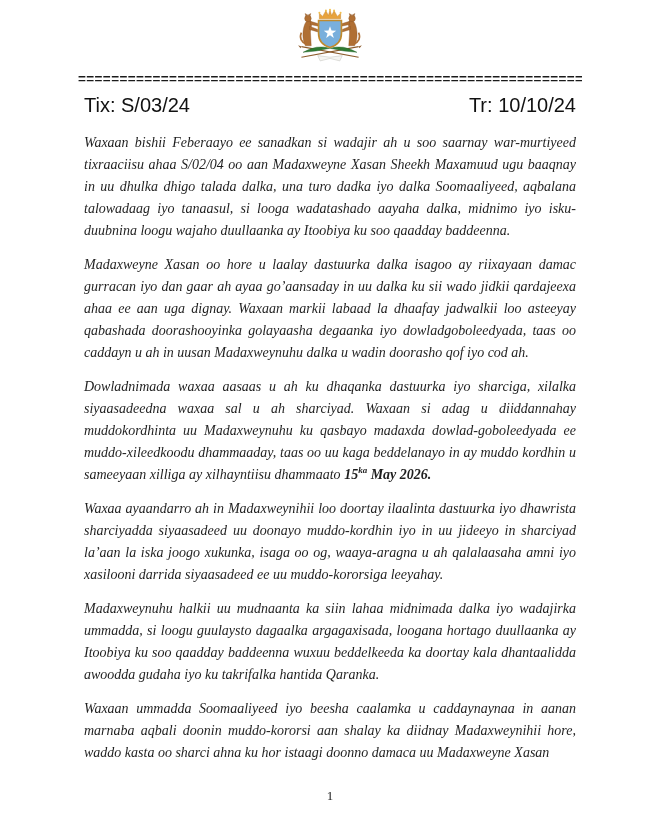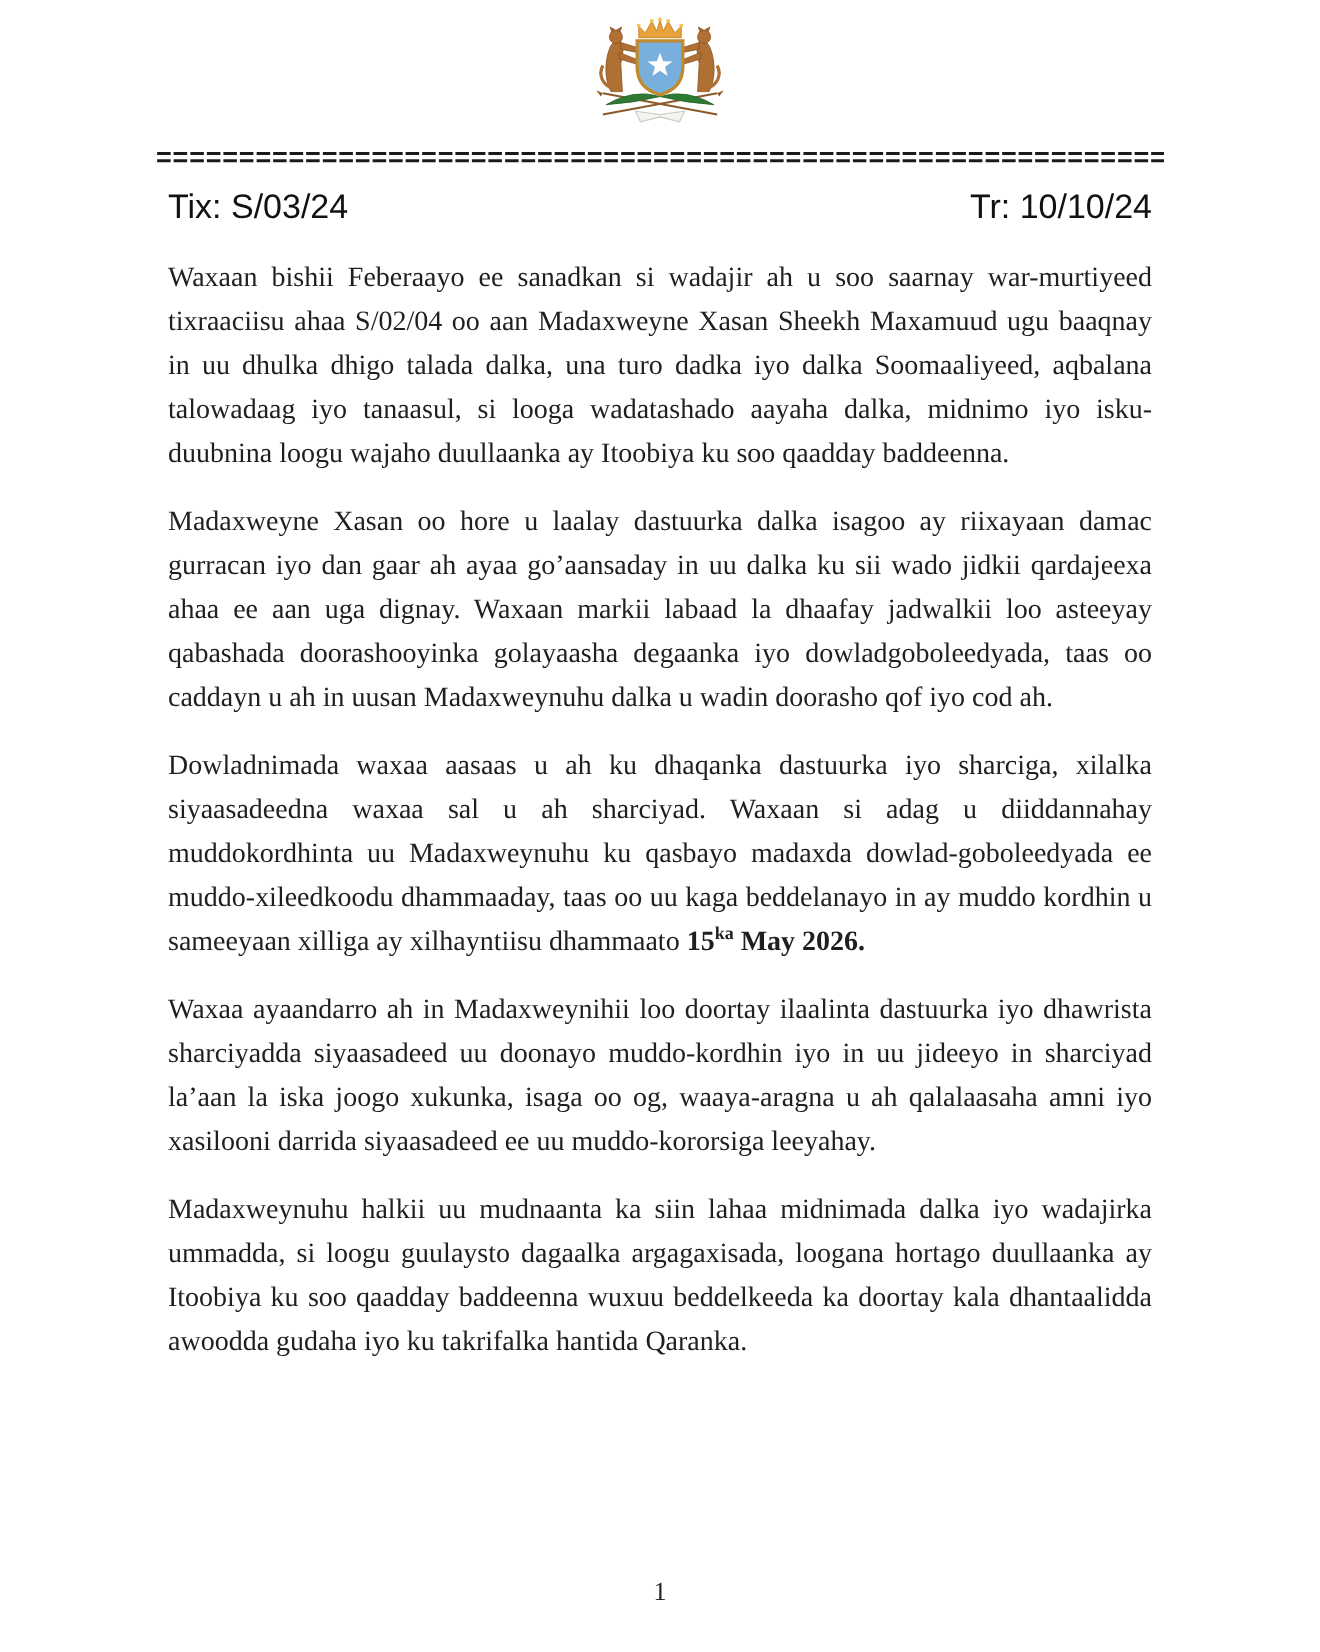--- a/index.html
+++ b/index.html
@@ -14,23 +14,23 @@
     font-family:"Liberation Sans", sans-serif; font-weight:700; font-size:13.5px;
     color:#1a1a1a; white-space:nowrap; overflow:hidden; letter-spacing:0.4px;
   }
   .title {
     margin:11px 0 0; text-align:center;
     font-family:"Liberation Sans", sans-serif; font-size:16px; font-weight:700;
     color:#111; letter-spacing:0.2px;
   }
   .refs {
     display:flex; justify-content:space-between; margin:9px 84px 0;
-    font-family:"Liberation Sans", sans-serif; font-size:17px; color:#111;
+    font-family:"Liberation Sans", sans-serif; font-size:20px; color:#111;
   }
-  .body { margin:15px 84px 0; font-size:14px; line-height:22px; text-align:justify; }
+  .body { margin:15px 84px 0; font-size:14px; line-height:22px; text-align:justify;font-style:italic; }
   .body p { margin:0 0 12px; }
   .body strong { font-weight:700; }
   .body sup { font-size:9px; line-height:0; vertical-align:super; font-weight:700; }
   .page-number {
     position:absolute; bottom:22px; left:0; right:0; text-align:center;
     font-size:13px; color:#222;
   }
 </style>
 </head>
 <body>
@@ -91,17 +91,18 @@
     <span>Tix: S/03/24</span>
     <span>Tr: 10/10/24</span>
   </div>
 
   <div class="body">
     <p>Waxaan bishii Feberaayo ee sanadkan si wadajir ah u soo saarnay war-murtiyeed tixraaciisu ahaa S/02/04 oo aan Madaxweyne Xasan Sheekh Maxamuud ugu baaqnay in uu dhulka dhigo talada dalka, una turo dadka iyo dalka Soomaaliyeed, aqbalana talowadaag iyo tanaasul, si looga wadatashado aayaha dalka, midnimo iyo isku-duubnina loogu wajaho duullaanka ay Itoobiya ku soo qaadday baddeenna.</p>
     <p>Madaxweyne Xasan oo hore u laalay dastuurka dalka isagoo ay riixayaan damac gurracan iyo dan gaar ah ayaa go’aansaday in uu dalka ku sii wado jidkii qardajeexa ahaa ee aan uga dignay. Waxaan markii labaad la dhaafay jadwalkii loo asteeyay qabashada doorashooyinka golayaasha degaanka iyo dowladgoboleedyada, taas oo caddayn u ah in uusan Madaxweynuhu dalka u wadin doorasho qof iyo cod ah.</p>
     <p><span>Dowladnimada waxaa aasaas u ah ku dhaqanka dastuurka iyo sharciga, xilalka siyaasadeedna waxaa sal u ah sharciyad. Waxaan si adag u diiddannahay muddokordhinta uu Madaxweynuhu ku qasbayo madaxda dowlad-goboleedyada ee muddo-xileedkoodu dhammaaday, taas oo uu kaga beddelanayo in ay muddo kordhin u sameeyaan xilliga ay xilhayntiisu dhammaato </span><strong><span>15</span><sup>ka</sup><span> May 2026.</span></strong></p>
     <p>Waxaa ayaandarro ah in Madaxweynihii loo doortay ilaalinta dastuurka iyo dhawrista sharciyadda siyaasadeed uu doonayo muddo-kordhin iyo in uu jideeyo in sharciyad la’aan la iska joogo xukunka, isaga oo og, waaya-aragna u ah qalalaasaha amni iyo xasilooni darrida siyaasadeed ee uu muddo-kororsiga leeyahay.</p>
     <p>Madaxweynuhu halkii uu mudnaanta ka siin lahaa midnimada dalka iyo wadajirka ummadda, si loogu guulaysto dagaalka argagaxisada, loogana hortago duullaanka ay Itoobiya ku soo qaadday baddeenna wuxuu beddelkeeda ka doortay kala dhantaalidda awoodda gudaha iyo ku takrifalka hantida Qaranka.</p>
+    <p>Waxaan ummadda Soomaaliyeed iyo beesha caalamka u caddaynaynaa in aanan marnaba aqbali doonin muddo-kororsi aan shalay ka diidnay Madaxweynihii hore, waddo kasta oo sharci ahna ku hor istaagi doonno damaca uu Madaxweyne Xasan</p>
   </div>
 
   <div class="page-number">1</div>
 
 </div>
 
 </body></html>

